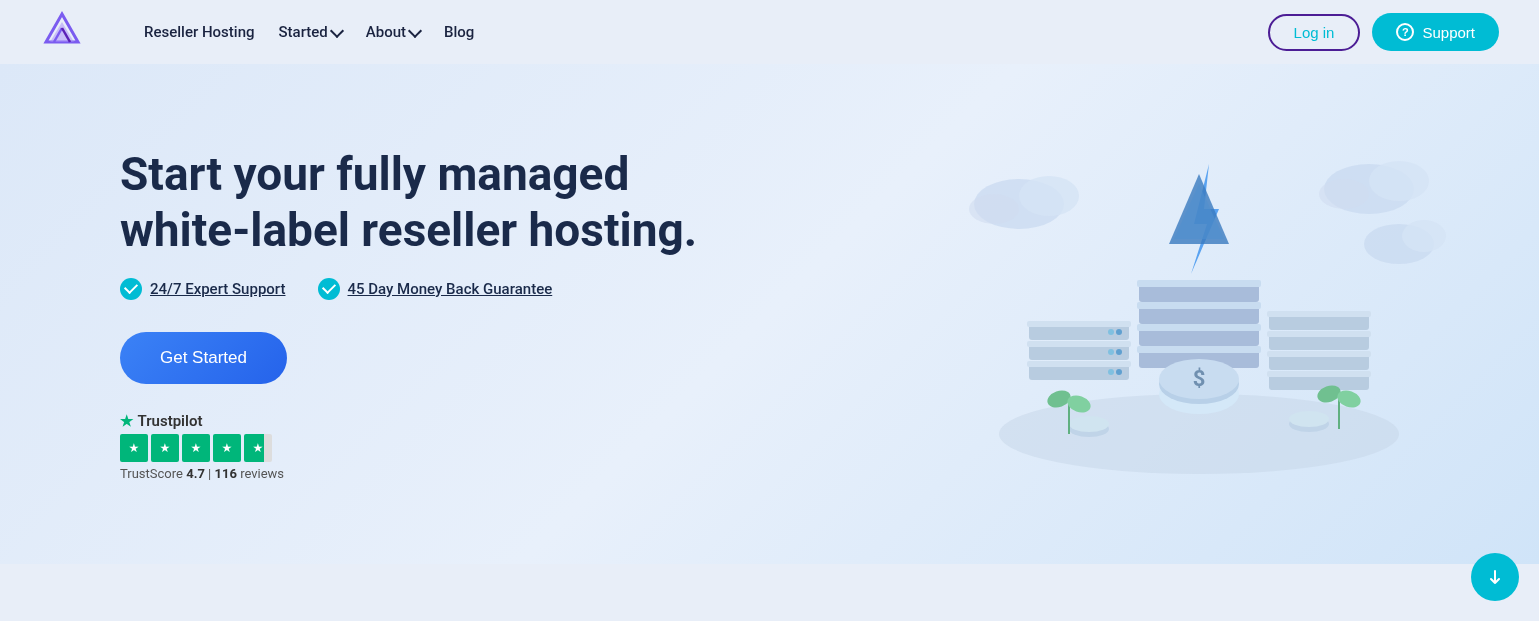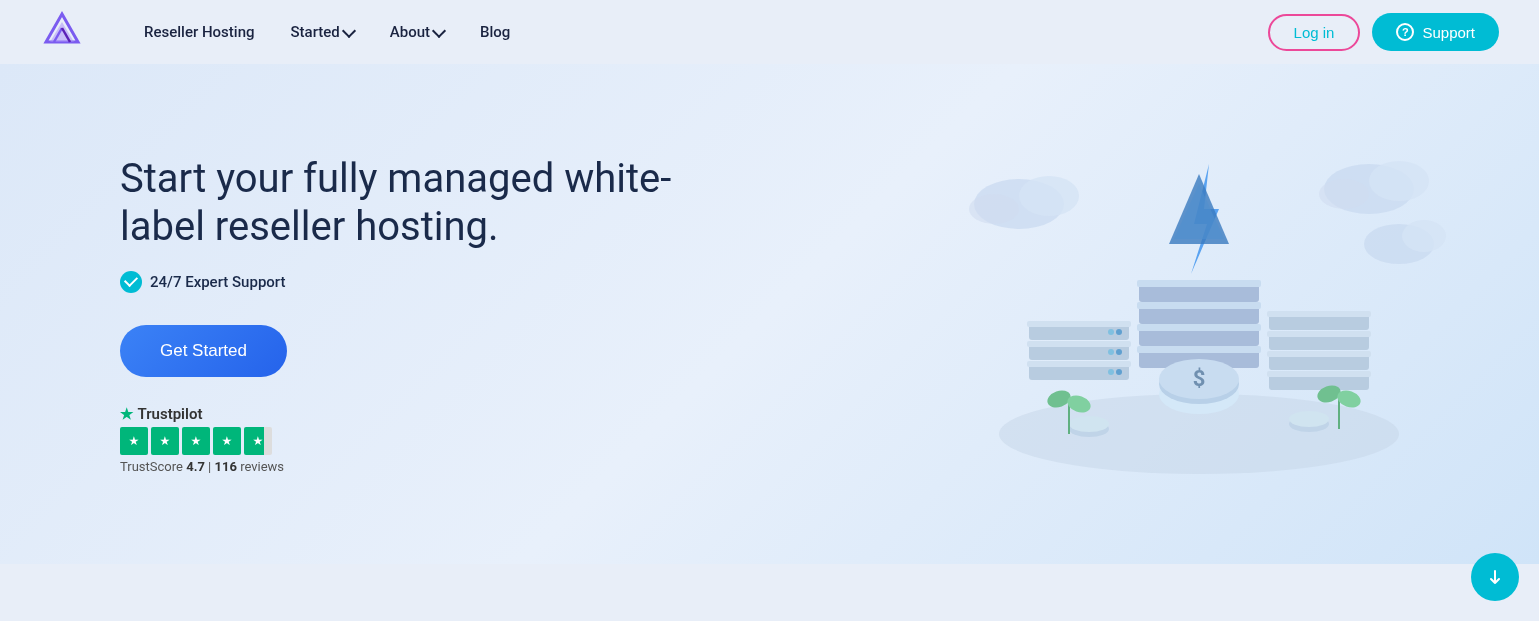--- a/index.html
+++ b/index.html
@@ -25,21 +25,21 @@
       align-items: center;
       margin-right: 16px;
     }
     .logo svg {
       width: 44px;
       height: 44px;
     }
     .nav-links {
       display: flex;
       align-items: flex-end;
-      gap: 12px;
+      gap: 0;
       flex: 1;
     }
     .nav-item {
       display: flex;
       align-items: center;
       gap: 4px;
       padding: 8px 12px;
       cursor: pointer;
       color: #1a2340;
       font-size: 15px;
@@ -55,21 +55,21 @@
       transform: rotate(45deg);
       margin-top: -3px;
       display: inline-block;
     }
     .nav-actions {
       display: flex;
       align-items: center;
       gap: 12px;
     }
     .btn-login {
-      border: 2px solid #ec4899;
+      border: 2px solid #4c1d95;
       background: transparent;
       color: #00bcd4;
       padding: 8px 24px;
       border-radius: 24px;
       font-size: 15px;
       font-weight: 500;
       cursor: pointer;
     }
     .btn-support {
       background: #00bcd4;
@@ -104,22 +104,22 @@
       align-items: center;
       justify-content: space-between;
       min-height: 460px;
       position: relative;
       overflow: hidden;
     }
     .hero-content {
       max-width: 600px;
     }
     .hero-title {
-      font-size: 40px;
-      font-weight: 400;
+      font-size: 46px;
+      font-weight: 700;
       color: #1a2a4a;
       line-height: 1.2;
       margin-bottom: 20px;
     }
     .hero-subtitle {
       font-size: 16px;
       color: #3a4a6a;
       line-height: 1.6;
       margin-bottom: 28px;
       max-width: 500px;
@@ -130,20 +130,21 @@
       margin-bottom: 32px;
       align-items: center;
     }
     .badge-item {
       display: flex;
       align-items: center;
       gap: 8px;
       font-size: 15px;
       color: #1a2a4a;
       font-weight: 500;
+      text-decoration: underline;
     }
     .check-icon {
       width: 22px;
       height: 22px;
       background: #00bcd4;
       border-radius: 50%;
       display: flex;
       align-items: center;
       justify-content: center;
       flex-shrink: 0;
@@ -281,20 +282,24 @@
 </nav>
 
 <section class="hero">
   <div class="hero-content">
     <h1 class="hero-title">Start your fully managed white-label reseller hosting.</h1>
 
     <div class="hero-badges">
       <div class="badge-item">
         <div class="check-icon"></div>
         <span>24/7 Expert Support</span>
+      </div>
+      <div class="badge-item">
+        <div class="check-icon"></div>
+        <span>45 Day Money Back Guarantee</span>
       </div>
     </div>
 
     <button class="btn-get-started">Get Started</button>
 
     <div class="trustpilot">
       <div class="trustpilot-header">
         <div class="trustpilot-logo">
           <span style="color:#00b67a; font-weight:700; font-size:15px;">★</span>
           <span style="font-size:15px; color:#333; font-weight:600;">Trustpilot</span>

